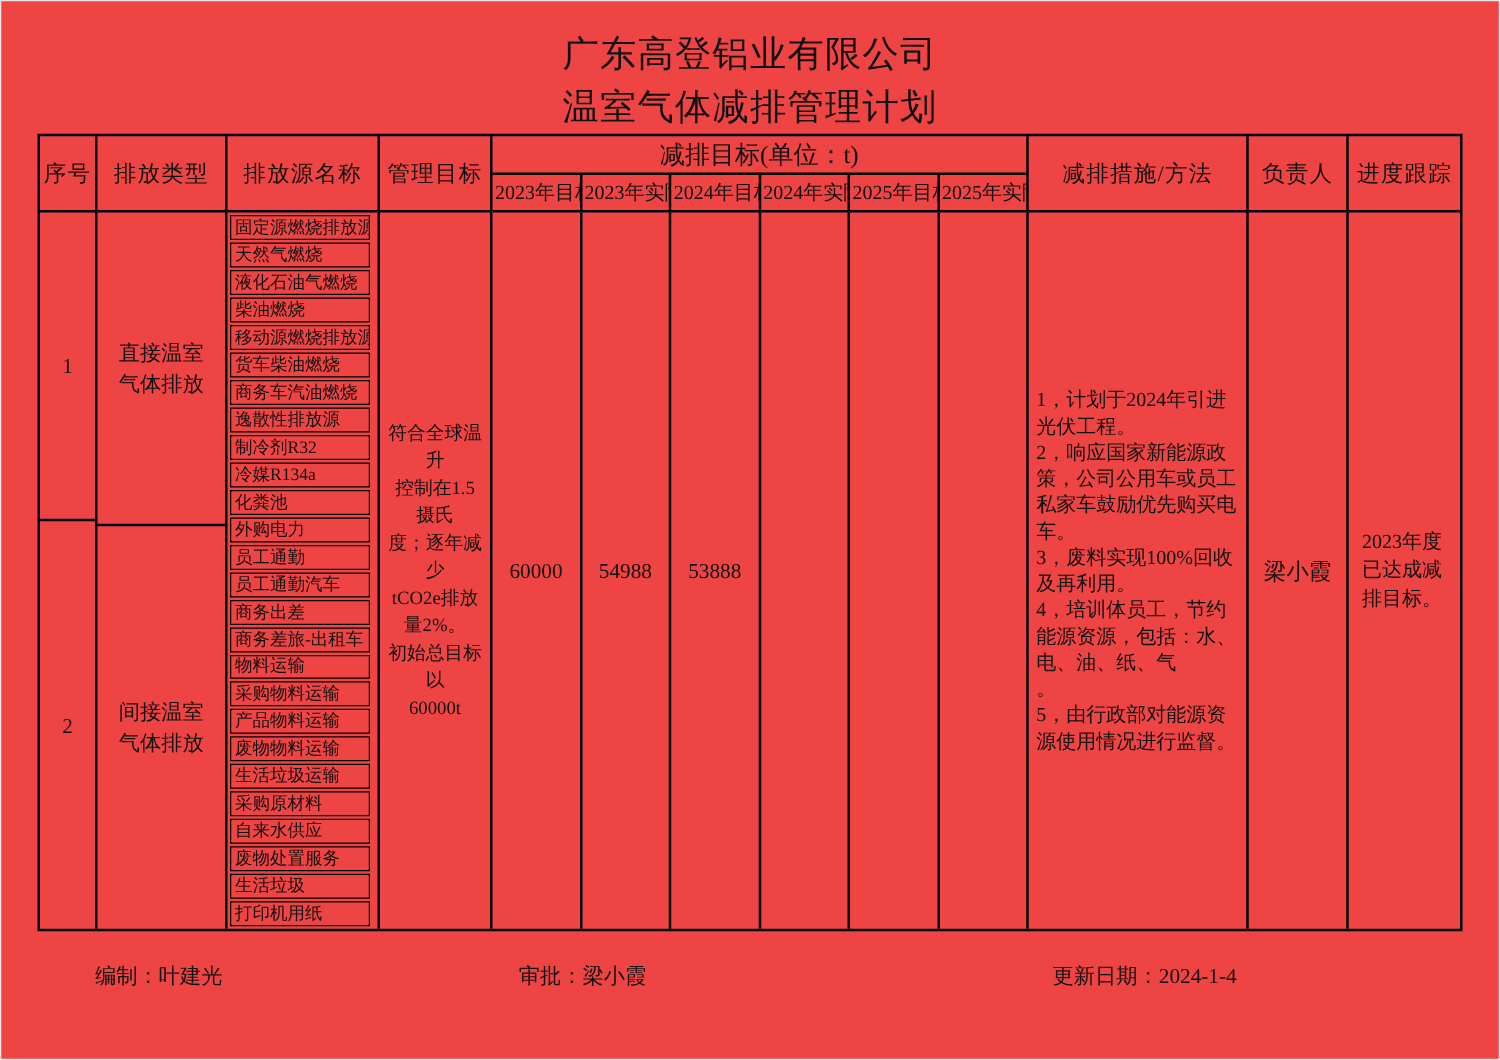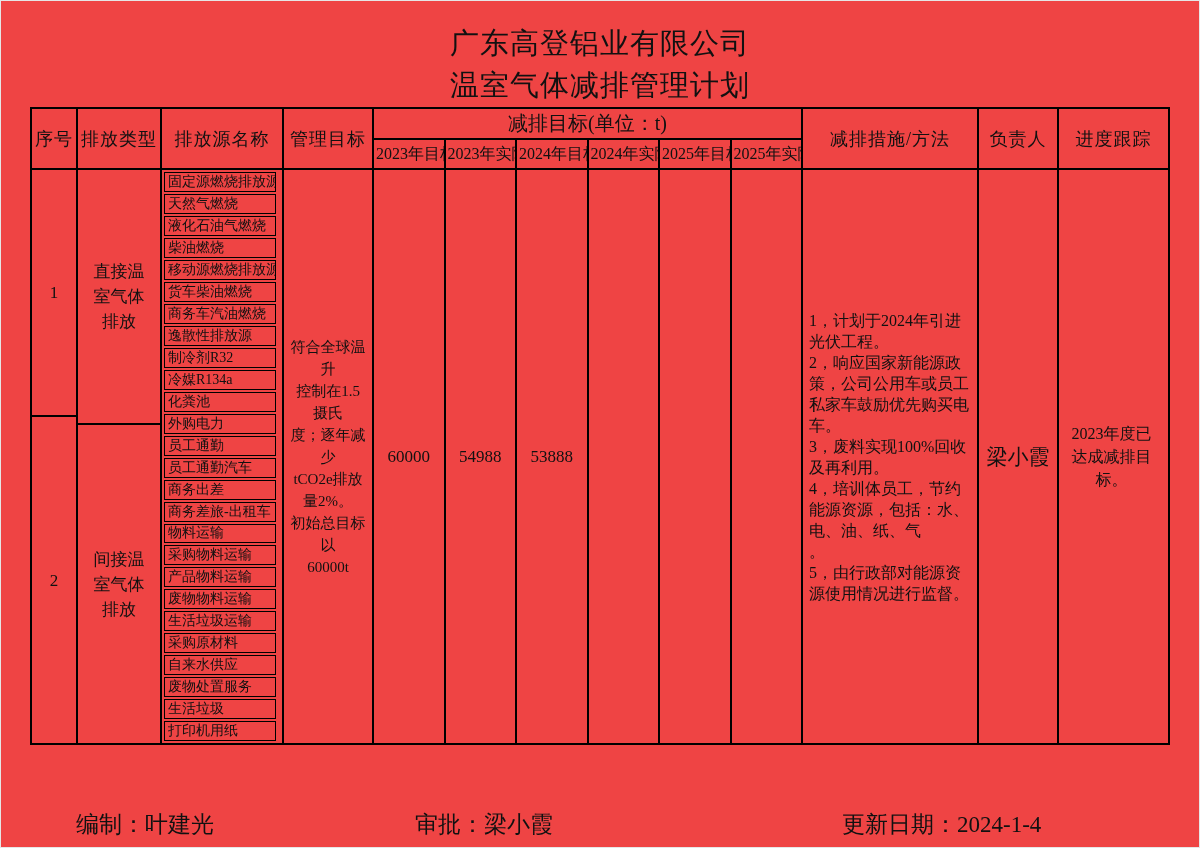--- a/index.html
+++ b/index.html
@@ -13,21 +13,21 @@
   .title.company { top:24px; }
   .title.doc { top:66px; }
 
   .tbl {
     position:absolute; left:30px; top:107px; width:1140px; height:638px;
     border:2px solid #000; box-sizing:border-box; display:flex; flex-direction:row;
   }
   .col { display:flex; flex-direction:column; box-sizing:border-box; border-right:2px solid #000; }
   .col:last-child { border-right:none; }
   .c-index   { width:46px; }
-  .c-type    { width:84px; }
+  .c-type    { width:104px; }
   .c-source  { width:122px; }
   .c-goal    { width:90px; }
   .c-years   { width:429px; }
   .c-measures{ width:176px; }
   .c-resp    { width:80px; }
   .c-progress{ flex:1; }
 
   .hcell {
     height:61px; box-sizing:border-box; border-bottom:2px solid #000;
     display:flex; align-items:center; justify-content:center;
@@ -66,27 +66,27 @@
     font-size:15px; line-height:22px; white-space:pre-line; padding:0 5px;
   }
   .ybody { flex:1; display:flex; }
   .yval { flex:1; box-sizing:border-box; border-right:2px solid #000; display:flex; align-items:center; justify-content:center; font-size:17px; }
   .yval:last-child { border-right:none; }
 
   .cell-measures {
     flex:1; display:flex; flex-direction:column; justify-content:center;
     font-size:16px; line-height:21px; padding:0 6px; white-space:pre-line; text-align:left;
   }
-  .cell-resp { flex:1; display:flex; align-items:center; justify-content:center; font-size:21px; }
+  .cell-resp { flex:1; display:flex; align-items:center; justify-content:center; font-size:18px; }
   .cell-progress {
     flex:1; display:flex; flex-direction:column; justify-content:center;
     font-size:16px; line-height:23px; padding-left:8px; padding-right:12px; text-align:center;
   }
 
-  .footer-item { position:absolute; top:809px; font-size:23px; white-space:nowrap; }
+  .footer-item { position:absolute; top:769px; font-size:17px; white-space:nowrap; }
   .f-prepared { left:76px; }
   .f-approved { left:415px; }
   .f-updated  { left:842px; }
 </style>
 </head>
 <body>
 
 <div class="page">
 
   <div class="title company">广东高登铝业有限公司</div>

